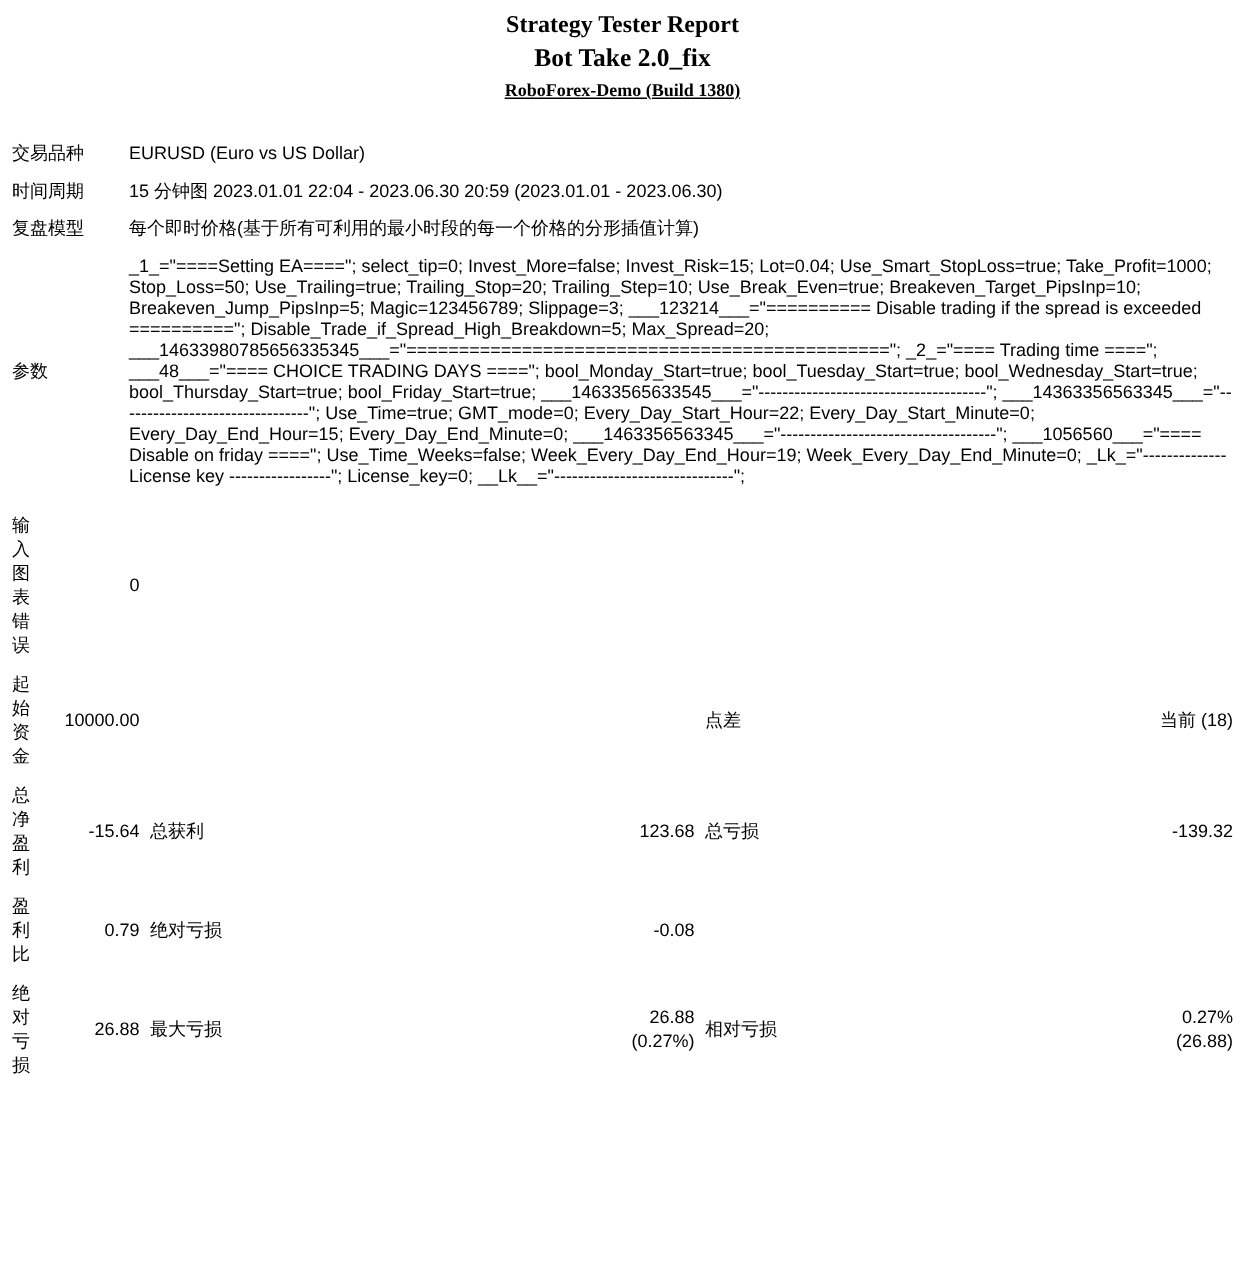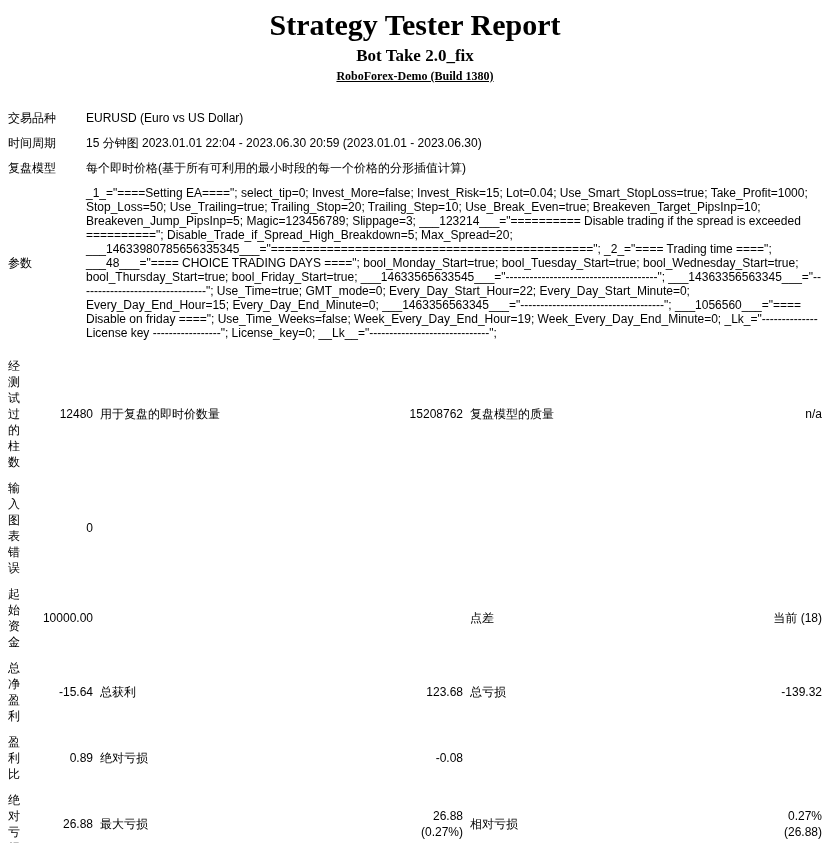--- a/index.html
+++ b/index.html
@@ -17,21 +17,21 @@
     padding: 8px 8px 4px 8px;
     box-sizing: border-box;
     width: 830px;
   }
   .title-block {
     text-align: center;
     font-family: "Liberation Serif", "DejaVu Serif", serif;
     font-weight: bold;
   }
   .report-title {
-    font-size: 30px;
+    font-size: 16px;
     line-height: 1.15;
     margin: 0;
   }
   .report-subtitle {
     font-size: 17px;
     line-height: 1.2;
     margin: 3px 0 0 0;
   }
   .report-server {
     font-size: 12px;
@@ -121,28 +121,20 @@
     <colgroup>
       <col style="width:22px">
         <col style="width:63px">
         <col style="width:302px">
       <col style="width:68px">
         <col style="width:290px">
         <col>
     </colgroup>
     <tbody>
       <tr>
-        <td class="vlabel">经测试过的柱数</td>
-        <td class="num">12480</td>
-        <td class="slabel">用于复盘的即时价数量</td>
-        <td class="num">15208762</td>
-        <td class="slabel">复盘模型的质量</td>
-        <td class="num">n/a</td>
-      </tr>
-      <tr>
         <td class="vlabel">输入图表错误</td>
         <td class="num">0</td>
         <td class="slabel"></td>
         <td class="num"></td>
         <td class="slabel"></td>
         <td class="num"></td>
       </tr>
       <tr>
         <td class="vlabel">起始资金</td>
         <td class="num">10000.00</td>
@@ -154,21 +146,21 @@
       <tr>
         <td class="vlabel">总净盈利</td>
         <td class="num">-15.64</td>
         <td class="slabel">总获利</td>
         <td class="num">123.68</td>
         <td class="slabel">总亏损</td>
         <td class="num">-139.32</td>
       </tr>
       <tr>
         <td class="vlabel">盈利比</td>
-        <td class="num">0.89</td>
+        <td class="num">0.79</td>
         <td class="slabel">绝对亏损</td>
         <td class="num">-0.08</td>
         <td class="slabel"></td>
         <td class="num"></td>
       </tr>
       <tr>
         <td class="vlabel">绝对亏损</td>
         <td class="num">26.88</td>
         <td class="slabel">最大亏损</td>
         <td class="num">26.88 (0.27%)</td>

